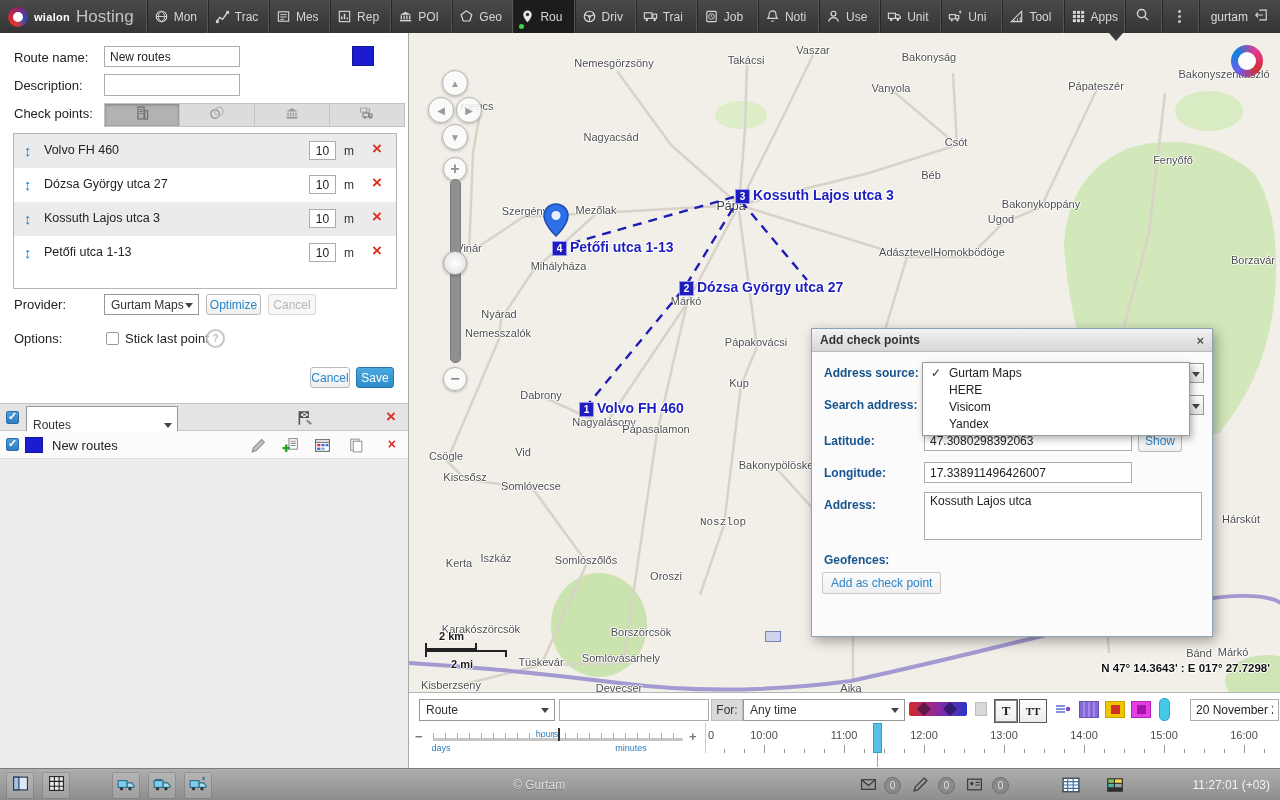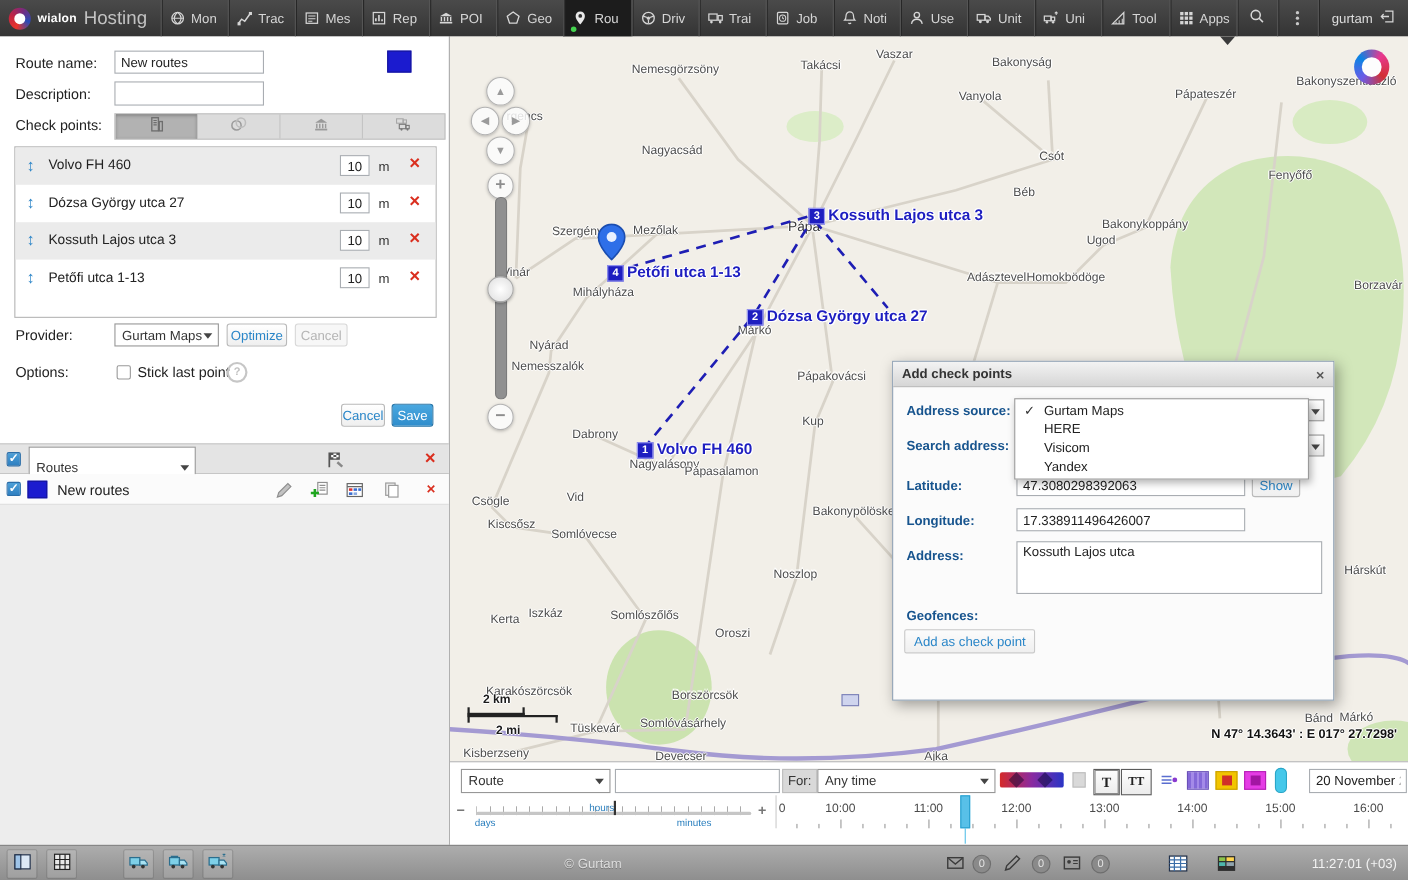--- a/index.html
+++ b/index.html
@@ -538,35 +538,35 @@
         <span class="town" style="left: 522px; top: 142px;">Béb</span>
         <span class="town" style="left: 632px; top: 171px;">Bakonykoppány</span>
         <span class="town" style="left: 116px; top: 178px;">Szergény</span>
         <span class="town" style="left: 187px; top: 177px;">Mezőlak</span>
         <span class="town big" style="left: 322px; top: 173px;">Pápa</span>
         <span class="town" style="left: 592px; top: 186px;">Ugod</span>
         <span class="town" style="left: 497px; top: 219px;">Adásztevel</span>
         <span class="town" style="left: 560px; top: 219px;">Homokbödöge</span>
         <span class="town" style="left: 844px; top: 227px;">Borzavár</span>
         <span class="town" style="left: 60px; top: 215px;">Vinár</span>
-        <span class="town" style="left: 122px; top: 233px; padding-left: 35px;">Mihályháza</span>
+        <span class="town" style="left: 132px; top: 233px; padding-left: 35px;">Mihályháza</span>
         <span class="town" style="left: 90px; top: 281px;">Nyárad</span>
         <span class="town" style="left: 277px; top: 268px;">Márkó</span>
         <span class="town" style="left: 89px; top: 300px;">Nemesszalók</span>
         <span class="town" style="left: 347px; top: 309px;">Pápakovácsi</span>
         <span class="town" style="left: 330px; top: 350px;">Kup</span>
         <span class="town" style="left: 132px; top: 362px;">Dabrony</span>
         <span class="town" style="left: 195px; top: 389px;">Nagyalásony</span>
         <span class="town" style="left: 247px; top: 396px;">Pápasalamon</span>
         <span class="town" style="left: 367px; top: 432px;">Bakonypölöske</span>
         <span class="town" style="left: 37px; top: 423px;">Csögle</span>
         <span class="town" style="left: 114px; top: 419px;">Vid</span>
         <span class="town" style="left: 56px; top: 444px;">Kiscsősz</span>
         <span class="town" style="left: 122px; top: 453px;">Somlóvecse</span>
-        <span class="town" style="left: 314px; top: 489px;">Noszlop</span>
+        <span class="town" style="left: 314px; top: 489px; font-family: Liberation Mono, monospace;">Noszlop</span>
         <span class="town" style="left: 50px; top: 530px;">Kerta</span>
         <span class="town" style="left: 87px; top: 525px;">Iszkáz</span>
         <span class="town" style="left: 177px; top: 527px;">Somlószőlős</span>
         <span class="town" style="left: 257px; top: 543px;">Oroszi</span>
         <span class="town" style="left: 72px; top: 596px;">Karakószörcsök</span>
         <span class="town" style="left: 132px; top: 629px;">Tüskevár</span>
         <span class="town" style="left: 232px; top: 599px;">Borszörcsök</span>
         <span class="town" style="left: 212px; top: 625px;">Somlóvásárhely</span>
         <span class="town" style="left: 42px; top: 652px;">Kisberzseny</span>
         <span class="town" style="left: 210px; top: 655px;">Devecser</span>

